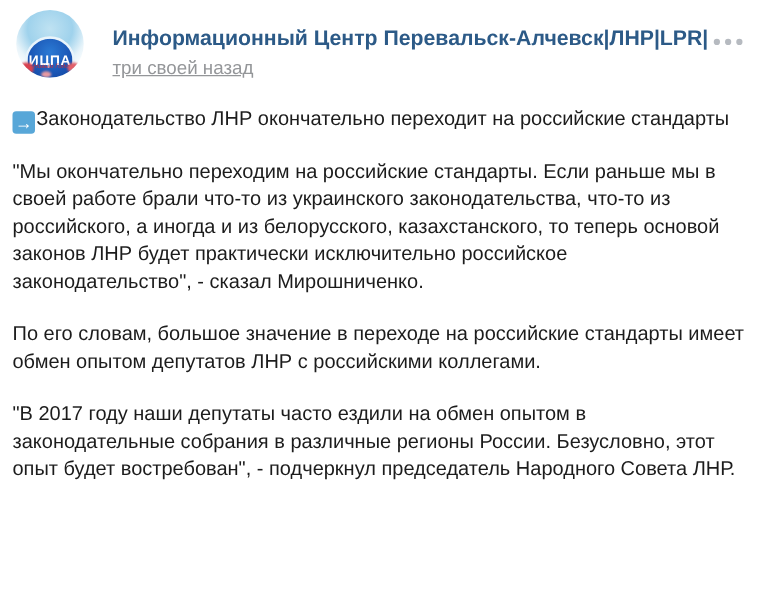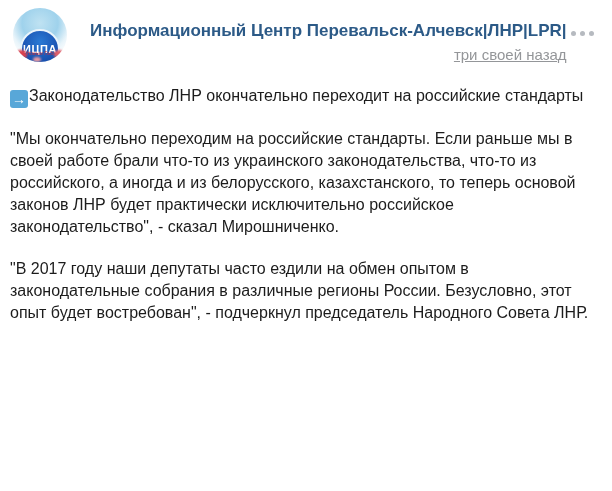--- a/index.html
+++ b/index.html
@@ -52,21 +52,21 @@
     text-align: center;
     font-size: 5px;
     color: #c03040;
     font-style: italic;
     filter: blur(0.4px);
   }
   .avatar .orn { position: absolute; border-radius: 50%; filter: blur(1px); }
   .avatar .orn.o1 { left: 2px;  bottom: 2px; width: 12px; height: 10px; background: #d8414f; }
   .avatar .orn.o2 { right: 3px; bottom: 3px; width: 10px; height: 9px;  background: #e0606a; }
   .avatar .orn.o3 { left: 20px; bottom: 0;   width: 8px;  height: 5px;  background: #e89aa2; }
-  .author-info { margin: 12px 0 0 23px; text-align: right; }
+  .author-info { margin: 12px 0 0 23px; }
   .author-name {
     display: block;
     color: #2c5a87;
     font-size: 17px;
     font-weight: bold;
     line-height: 21px;
     text-decoration: none;
     cursor: pointer;
     white-space: nowrap;
   }
@@ -155,19 +155,21 @@
 
   <div class="post-body">
 
     <p class="headline"><span class="arrow-icon">→</span><span>Законодательство ЛНР окончательно переходит на российские стандарты</span></p>
 
     <p class="para">"Мы окончательно переходим на российские стандарты. Если раньше мы в
 своей работе брали что-то из украинского законодательства, что-то из
 российского, а иногда и из белорусского, казахстанского, то теперь основой
 законов ЛНР будет практически исключительно российское
 законодательство", - сказал Мирошниченко.</p>
+    <p class="para">По его словам, большое значение в переходе на российские стандарты имеет
+обмен опытом депутатов ЛНР с российскими коллегами.</p>
     <p class="para">"В 2017 году наши депутаты часто ездили на обмен опытом в
 законодательные собрания в различные регионы России. Безусловно, этот
 опыт будет востребован", - подчеркнул председатель Народного Совета ЛНР.</p>
 
   </div>
 
 </div>
 
 </body></html>

